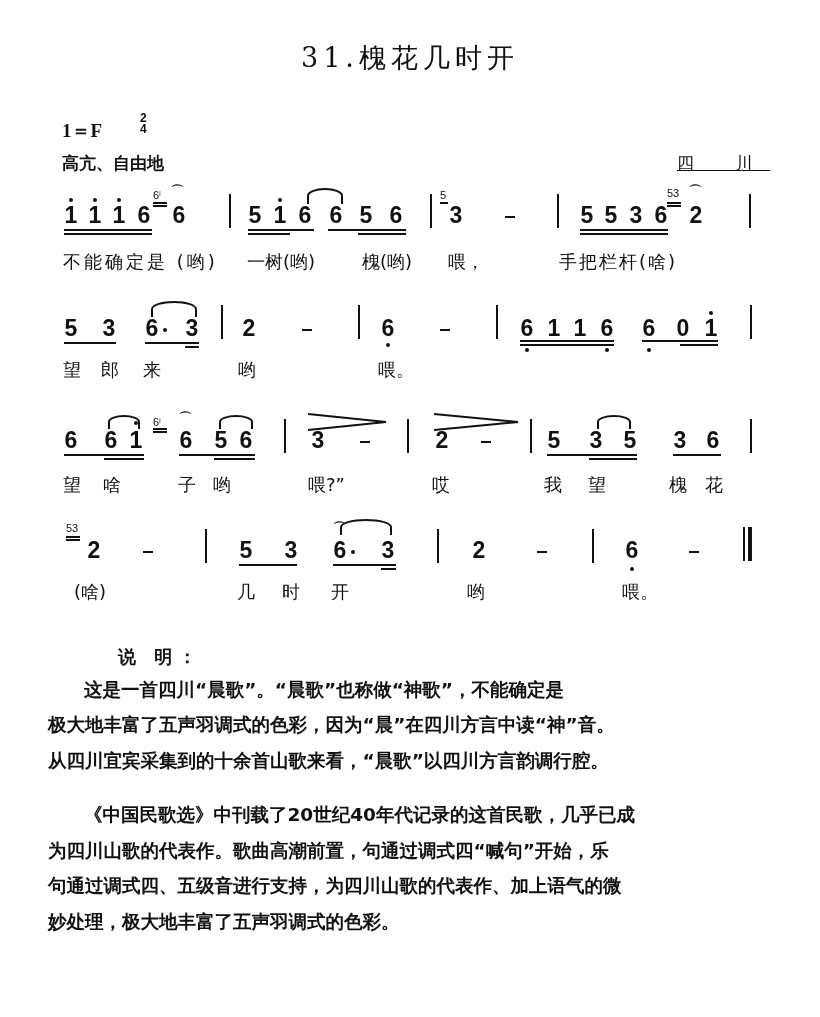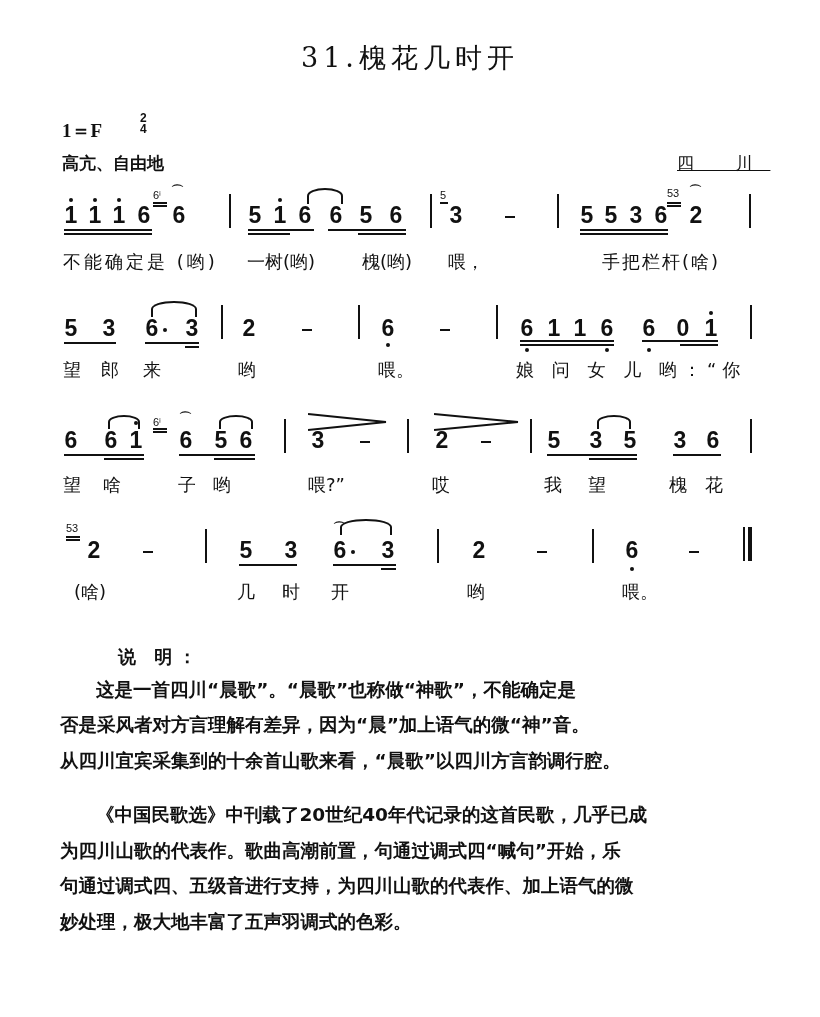--- a/index.html
+++ b/index.html
@@ -23,21 +23,21 @@
   .dot-hi { position:absolute; width:4px; height:4px; border-radius:50%; background:#111; }
   .ul { position:absolute; height:2px; background:#111; }
   .grace { position:absolute; font-weight:normal; font-size:11px; font-family:"Liberation Sans", sans-serif; }
   .arc { position:absolute; border:2px solid #111; border-bottom:none; border-radius:50% 50% 0 0; }
   .ferm { position:absolute; font-size:13px; font-weight:bold; }
   .dash { position:absolute; width:10px; height:2px; background:#111; }
   .hair { position:absolute; }
   .lyric { position:absolute; font-size:18px; }
 
   .notes-h { position:absolute; left:118px; top:645px; font-weight:bold; font-size:18px; letter-spacing:6px; }
-  .para { position:absolute; left:60px; width:700px; font-size:18.5px; line-height:35.5px; font-weight:bold;
+  .para { position:absolute; left:48px; width:700px; font-size:18.5px; line-height:35.5px; font-weight:bold;
           text-align:justify; }
 </style>
 </head>
 <body>
 
 <div class="title">31.槐花几时开</div>
 <div class="key">1＝F</div>
 <div class="ts">
   <div>2</div>
   <div>4</div>
@@ -93,21 +93,21 @@
   <span class="ul" style="left:667px;top:22px;width:14px;height:1.5px;"></span>
   <span class="ul" style="left:667px;top:25px;width:14px;height:1.5px;"></span>
   <span class="ferm" style="left:689px;top:2px;">⌒</span>
   <span class="note" style="left:687px;top:22px;">2</span>
   <span class="bar" style="left:749px;top:14px;"></span>
 
   <span class="lyric" style="left:63px;top:70px;letter-spacing:3px;">不能确定是 (哟)</span>
   <span class="lyric" style="left:247px;top:70px;">一树(哟)</span>
   <span class="lyric" style="left:362px;top:70px;">槐(哟)</span>
   <span class="lyric" style="left:448px;top:70px;">喂，</span>
-  <span class="lyric" style="left:602px;top:70px;letter-spacing:2px;text-align:center;">手把栏杆(啥)</span>
+  <span class="lyric" style="left:559px;top:70px;letter-spacing:2px;text-align:center;">手把栏杆(啥)</span>
 </div>
 
 <div class="row" style="top:293px;">
   <span class="note" style="left:62px;top:22px;">5</span>
   <span class="note" style="left:100px;top:22px;">3</span>
   <span class="ul" style="left:64px;top:49px;width:52px;"></span>
   <span class="note" style="left:143px;top:22px;">6</span>
   <span class="dot-hi" style="left:163px;top:35px;"></span>
   <span class="arc" style="left:151px;top:8px;width:42px;height:14px;"></span>
   <span class="note" style="left:183px;top:22px;">3</span>
@@ -139,21 +139,20 @@
   <span class="dot-hi" style="left:709px;top:18px;"></span>
   <span class="ul" style="left:642px;top:47px;width:76px;"></span>
   <span class="ul" style="left:680px;top:51px;width:38px;"></span>
   <span class="bar" style="left:750px;top:12px;"></span>
 
   <span class="lyric" style="left:63px;top:65px;">望</span>
   <span class="lyric" style="left:101px;top:65px;">郎</span>
   <span class="lyric" style="left:143px;top:65px;">来</span>
   <span class="lyric" style="left:238px;top:65px;">哟</span>
   <span class="lyric" style="left:378px;top:65px;">喂。</span>
-  <span class="lyric" style="left:516px;top:65px;letter-spacing:6px;">娘 问 女 儿 哟：“你</span>
 </div>
 
 <div class="row" style="top:405px;">
   <span class="note" style="left:62px;top:22px;">6</span>
   <span class="note" style="left:102px;top:22px;">6</span>
   <span class="arc" style="left:108px;top:10px;width:28px;height:12px;"></span>
   <span class="note" style="left:127px;top:22px;">1</span>
   <span class="dot-hi" style="left:134px;top:16px;"></span>
   <span class="ul" style="left:64px;top:49px;width:80px;"></span>
   <span class="ul" style="left:104px;top:53px;width:40px;"></span>
@@ -241,18 +240,18 @@
   <span class="lyric" style="left:74px;top:65px;">(啥)</span>
   <span class="lyric" style="left:237px;top:65px;">几</span>
   <span class="lyric" style="left:282px;top:65px;">时</span>
   <span class="lyric" style="left:331px;top:65px;">开</span>
   <span class="lyric" style="left:467px;top:65px;">哟</span>
   <span class="lyric" style="left:622px;top:65px;">喂。</span>
 </div>
 
 <div class="notes-h">说 明：</div>
 <div class="para" style="top:672px;padding-left:36px;width:664px;">这是一首四川“晨歌”。“晨歌”也称做“神歌”，不能确定是</div>
-<div class="para" style="top:707px;">否是采风者对方言理解有差异，因为“晨”加上语气的微“神”音。</div>
+<div class="para" style="top:707px;">极大地丰富了五声羽调式的色彩，因为“晨”在四川方言中读“神”音。</div>
 <div class="para" style="top:743px;">从四川宜宾采集到的十余首山歌来看，“晨歌”以四川方言韵调行腔。</div>
 <div class="para" style="top:797px;padding-left:36px;width:664px;">《中国民歌选》中刊载了20世纪40年代记录的这首民歌，几乎已成</div>
 <div class="para" style="top:833px;">为四川山歌的代表作。歌曲高潮前置，句通过调式四“喊句”开始，乐</div>
 <div class="para" style="top:868px;">句通过调式四、五级音进行支持，为四川山歌的代表作、加上语气的微</div>
 <div class="para" style="top:904px;">妙处理，极大地丰富了五声羽调式的色彩。</div>
 
 </body></html>

